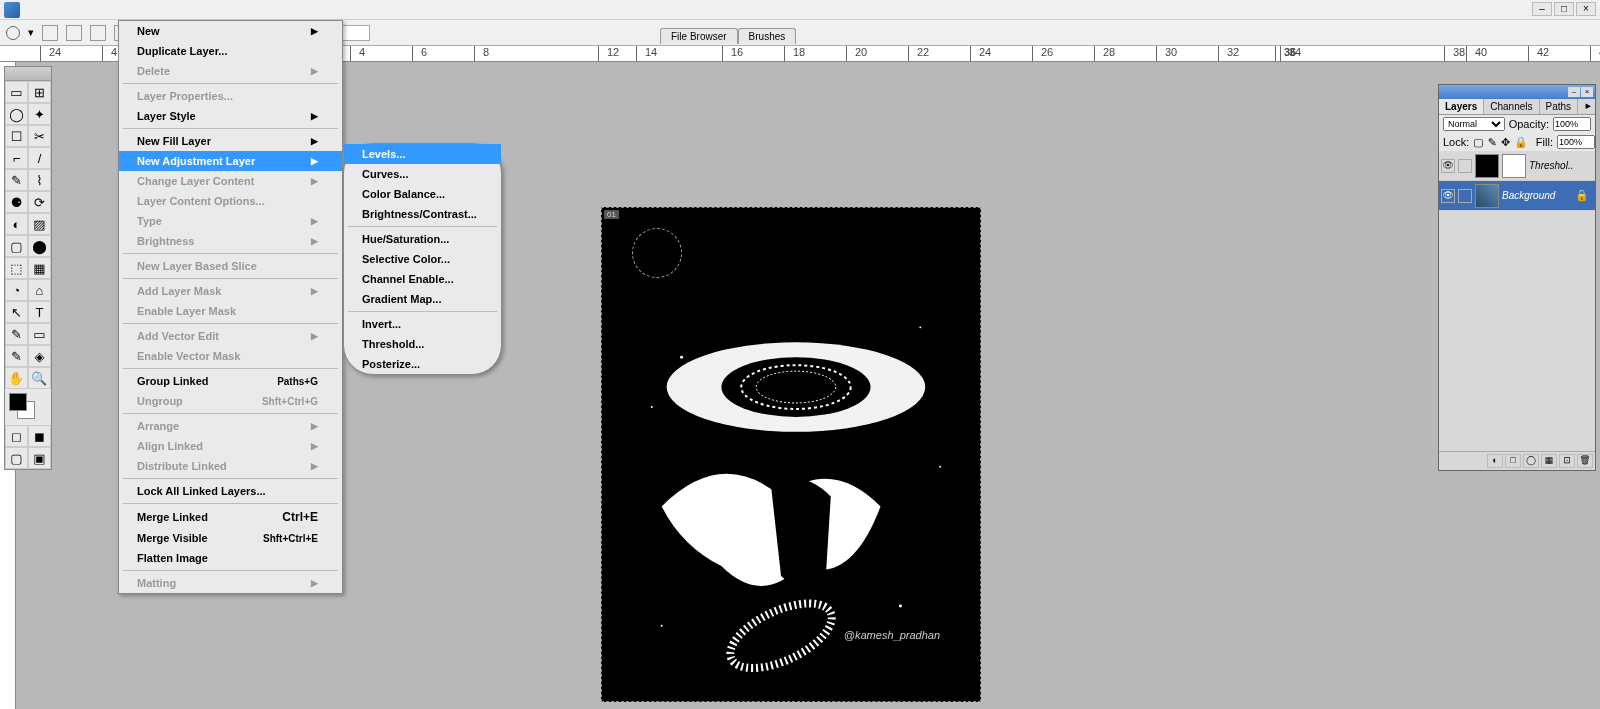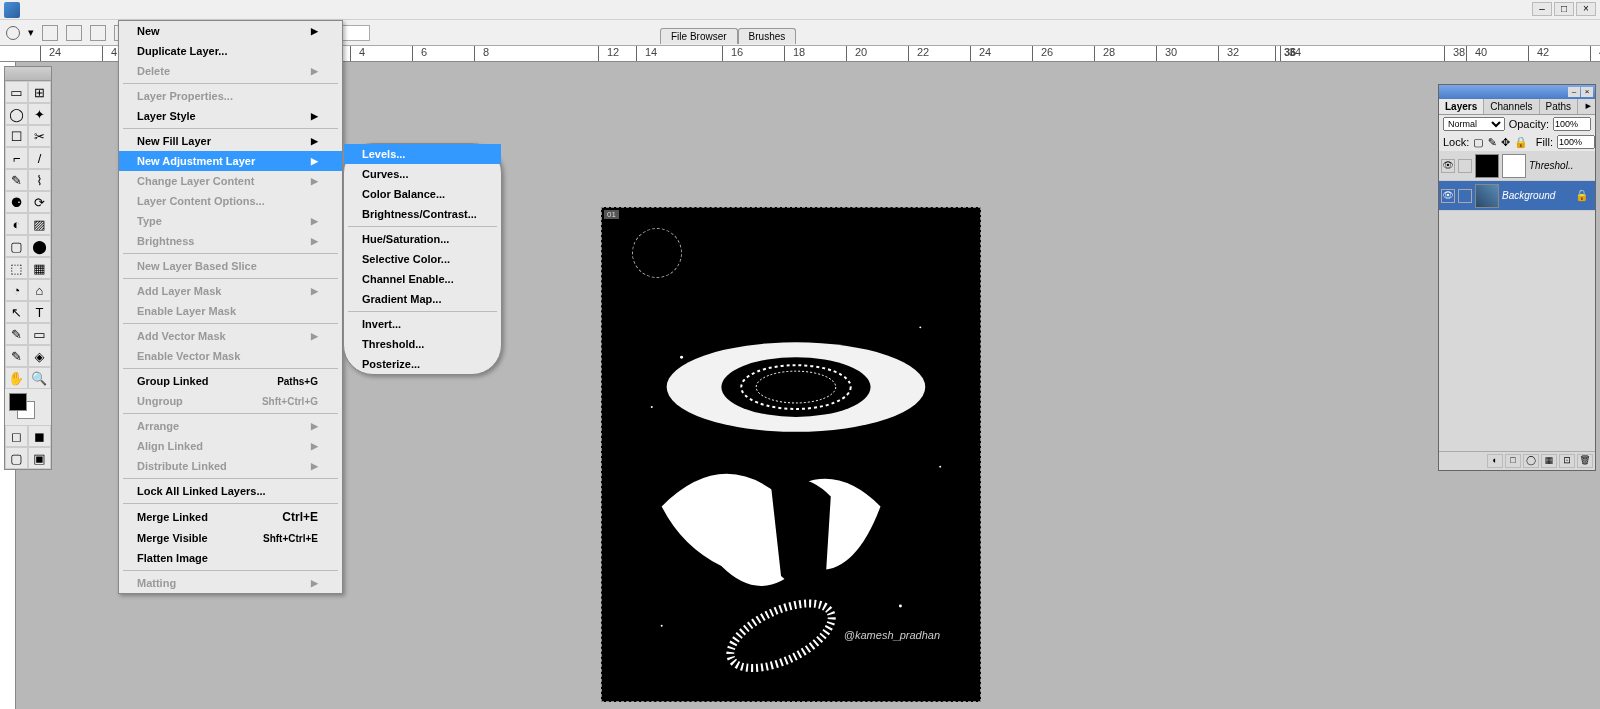--- a/index.html
+++ b/index.html
@@ -237,21 +237,21 @@
     <div class="dm-sep"></div>
     <div class="dm-item disabled">
       <span>Add Layer Mask</span>
       <span class="arrow">▶</span>
     </div>
     <div class="dm-item disabled">
       <span>Enable Layer Mask</span>
     </div>
     <div class="dm-sep"></div>
     <div class="dm-item disabled">
-      <span>Add Vector Mask</span>
+      <span>Add Vector Edit</span>
       <span class="arrow">▶</span>
     </div>
     <div class="dm-item disabled">
       <span>Enable Vector Mask</span>
     </div>
     <div class="dm-sep"></div>
     <div class="dm-item">
       <span>Group Linked</span>
       <span style="font-size: 10px;">Paths+G</span>
     </div>

